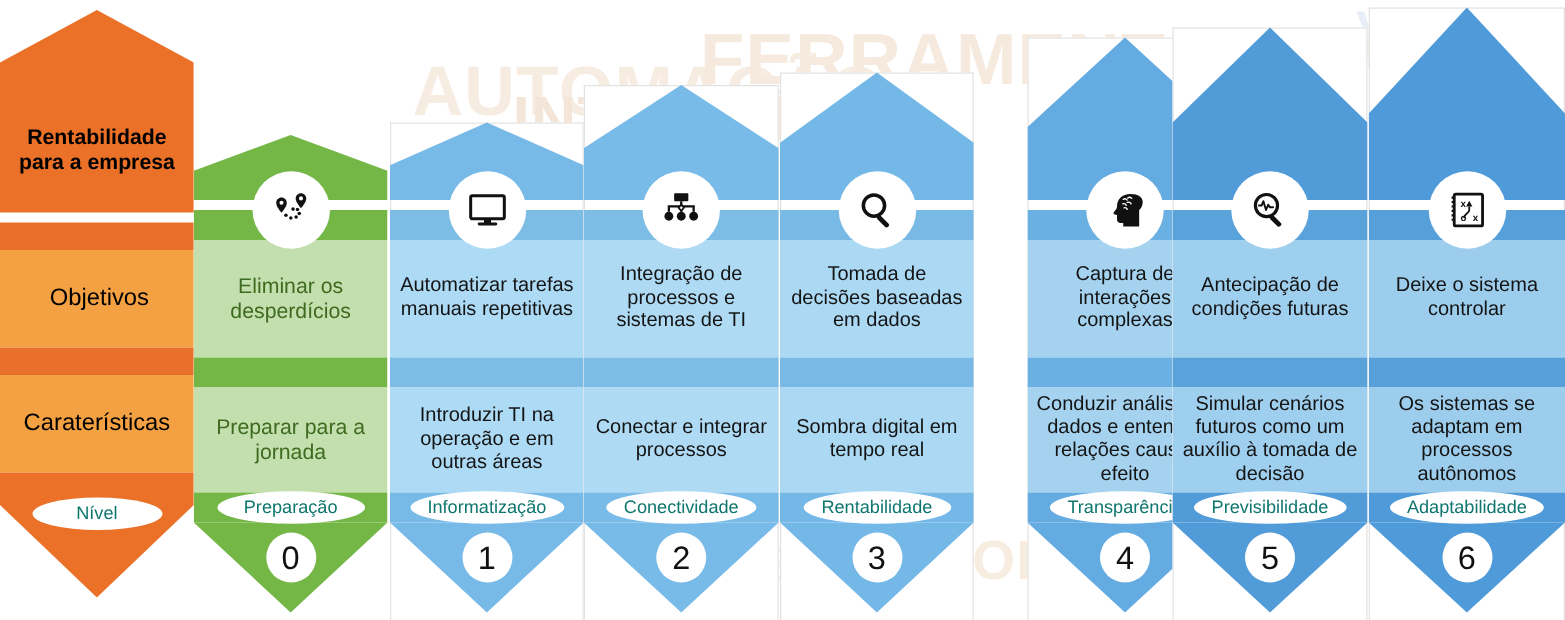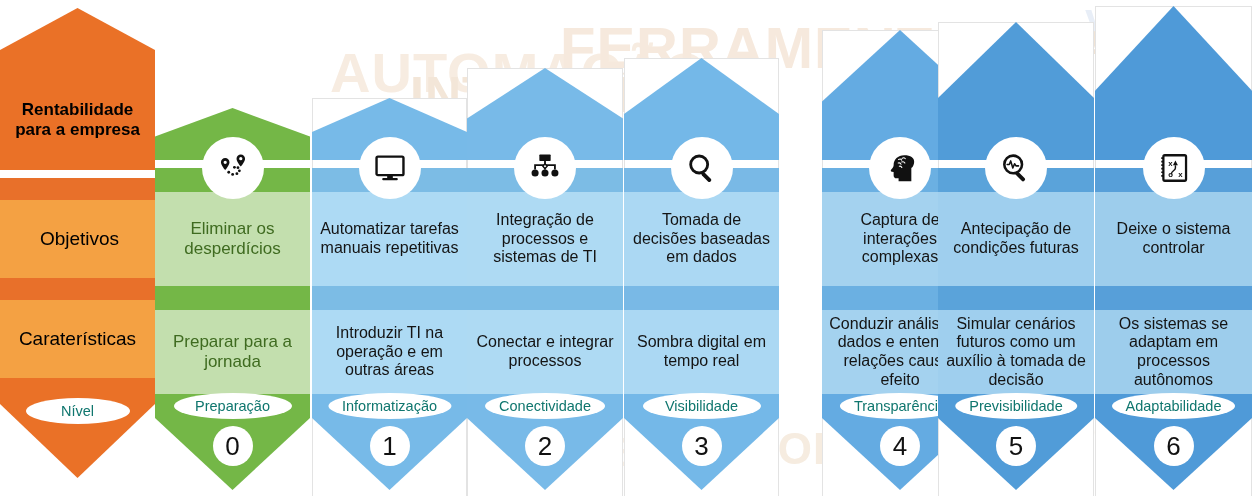--- a/index.html
+++ b/index.html
@@ -273,21 +273,21 @@
           <svg width="34" height="34" viewBox="0 0 48 48" fill="#111">
             <circle cx="20" cy="19" r="12" fill="none" stroke="#111" stroke-width="4"></circle>
             <rect x="27.5" y="28.5" width="5.5" height="17" rx="2.5" transform="rotate(-45 30 37)"></rect>
           </svg>
         </div>
 
     <div class="band-text t-dark" style="top:192px; height:94px; font-size:16px;">Tomada de decisões baseadas em dados</div>
 
     <div class="band-text t-dark" style="top:310px; height:84px; font-size:16px;">Sombra digital em tempo real</div>
 
-    <div class="pill" style="top:393px;">Visibilidade</div>
+    <div class="pill" style="top:393px;">Rentabilidade</div>
 
     <div class="numbub" style="top:426px;">3</div>
   </div>
       <div class="col" style="left: 822px; width: 156px;">
         <div class="card" style="top:30px; height:466px;"></div>
   <div class="shapewrap">
     <svg viewBox="0 0 156 496" preserveAspectRatio="none">
       <polygon points="0,101.5 78,30 156,101.5 156,160 0,160" fill="#64abe2"></polygon>
       <rect x="0" y="168" width="156" height="24" fill="#6bb0e2"></rect>
       <rect x="0" y="192" width="156" height="94" fill="#a4d2ef"></rect>

